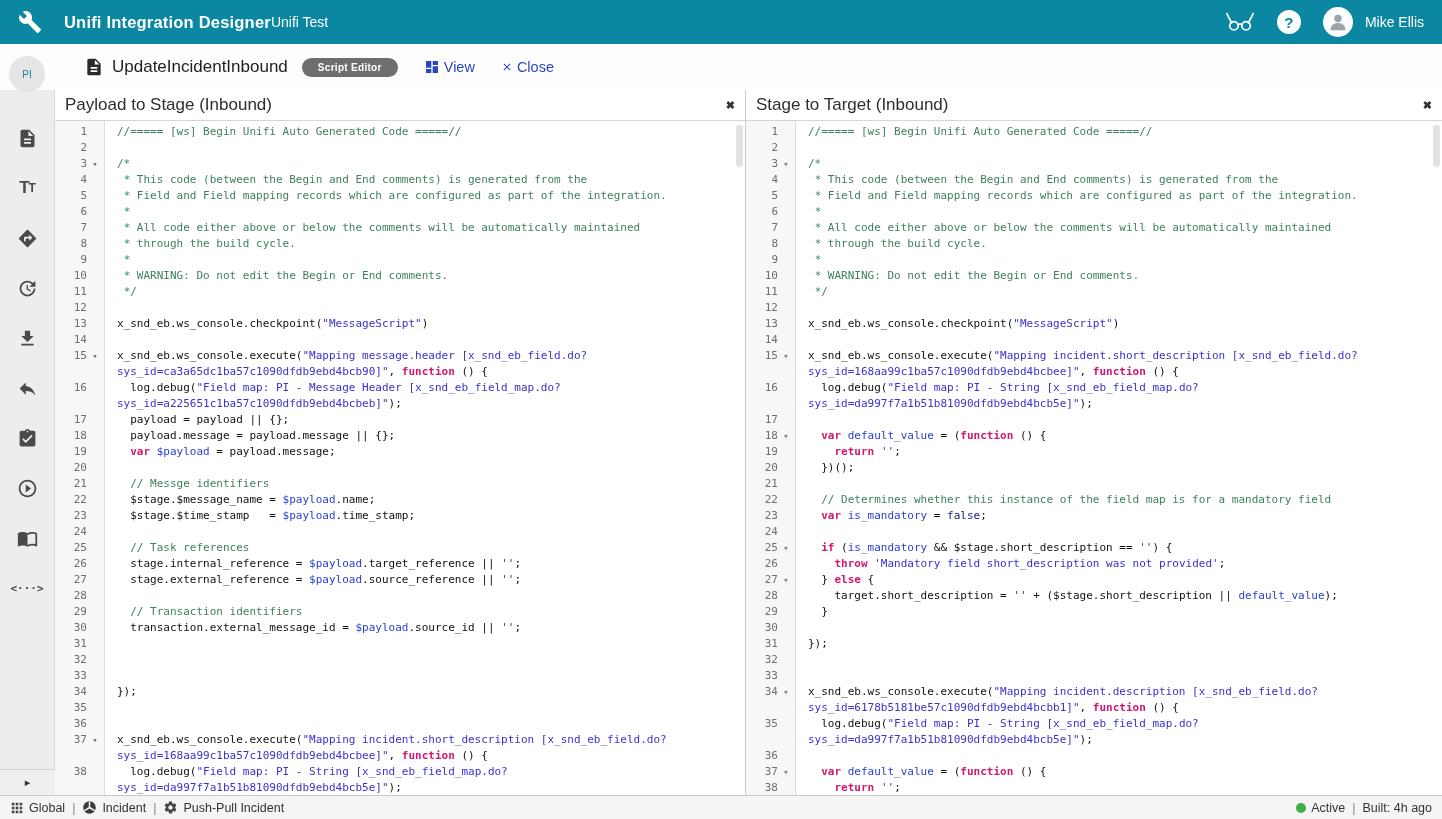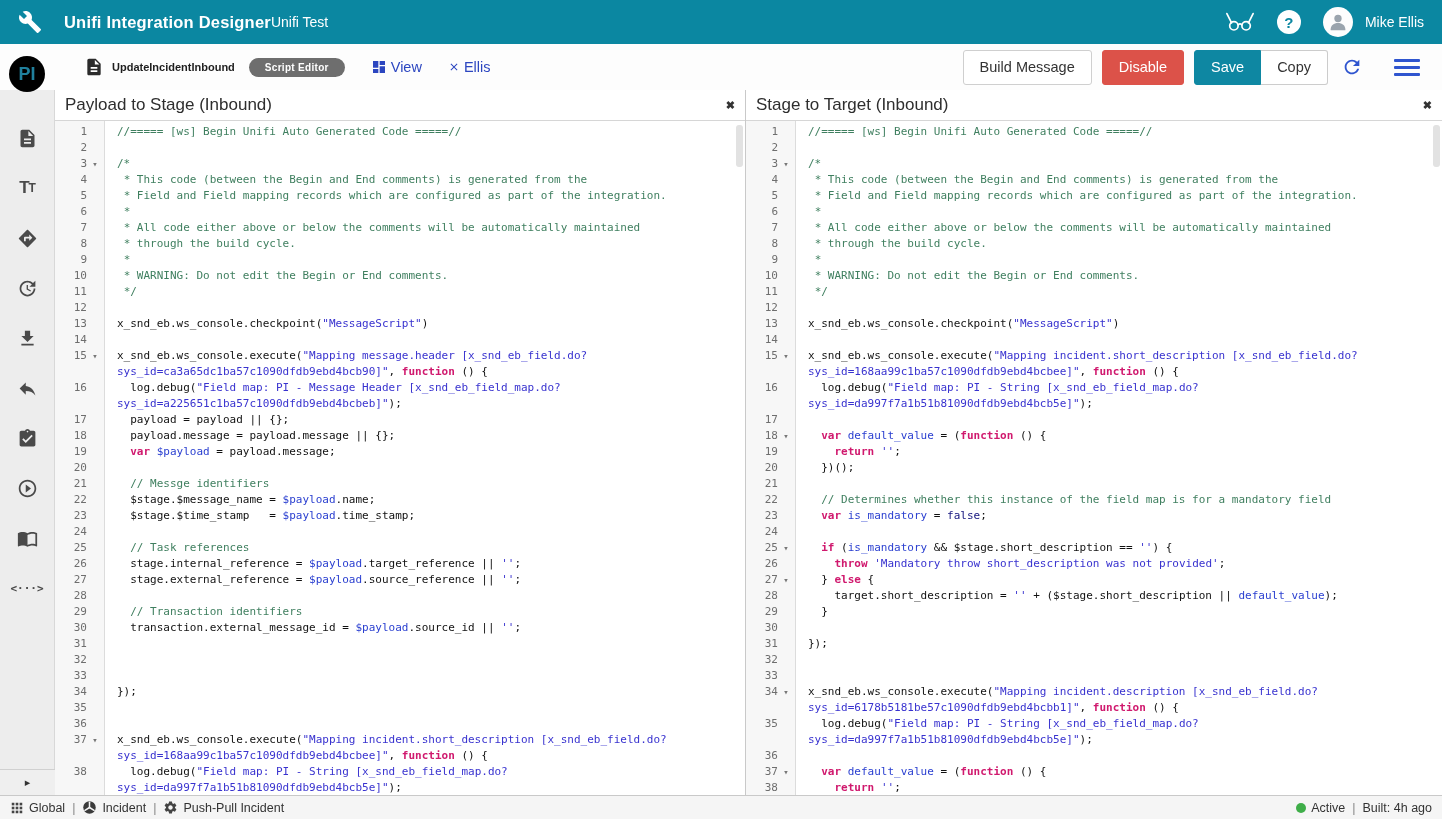--- a/index.html
+++ b/index.html
@@ -16,24 +16,24 @@
   .help-circle{width:24px;height:24px;border-radius:50%;background:#fff;color:#0b87a1;
     font-weight:bold;font-size:15px;display:flex;align-items:center;justify-content:center;}
   .user-avatar{width:30px;height:30px;border-radius:50%;background:#fdfdfd;display:flex;
     align-items:center;justify-content:center;overflow:hidden;}
   .user-name{font-size:14px;margin-left:-10px;}
 
   
   .toolbar{position:absolute;left:0;top:44px;width:1442px;height:46px;background:#fdfdfd;
     display:flex;align-items:center;}
   .pi-avatar{position:absolute;left:9px;top:12px;width:36px;height:36px;border-radius:50%;
-    background:#000000;color:#20809d;font-weight:bold;font-size:18px;display:flex;
+    background:#e5e5e5;color:#20809d;font-weight:normal;font-size:10px;display:flex;
     align-items:center;justify-content:center;z-index:5;}
   .doc-icon{margin-left:84px;width:20px;height:20px;}
-  .page-title{margin-left:8px;font-size:11px;color:#1e1e1e;font-weight:700;}
+  .page-title{margin-left:8px;font-size:17px;color:#1e1e1e;font-weight:400;}
   .badge{margin-left:14px;background:#6e6e6e;color:#fff;font-size:10px;font-weight:bold;
     padding:4px 16px;border-radius:10px;letter-spacing:.3px;}
   .tb-link{display:flex;align-items:center;gap:4px;color:#2c46c0;font-size:14.5px;cursor:pointer;}
   .tb-link.view{margin-left:26px;}
   .tb-link.close{margin-left:26px;}
   .toolbar .right{margin-left:auto;display:flex;align-items:center;margin-right:16px;gap:10px;}
   .btn{height:35px;display:flex;align-items:center;padding:0 16px;font-size:14.5px;
     border-radius:3px;cursor:pointer;white-space:nowrap;}
   .btn-plain{background:#fff;border:1px solid #cfcfcf;color:#333;}
   .btn-danger{background:#dc5249;color:#fff;border:1px solid #dc5249;}
@@ -135,40 +135,22 @@
   <span class="tb-link view">
     <svg width="16" height="16" viewBox="0 0 24 24" fill="#2c46c0">
       <path d="M3 13h8V3H3v10zm0 8h8v-6H3v6zm10 0h8V11h-8v10zm0-18v6h8V3h-8z"></path>
     </svg>
     <span>View</span>
   </span>
   <span class="tb-link close">
     <svg width="12" height="12" viewBox="0 0 24 24" fill="#2c46c0">
       <path d="M19 6.41 17.59 5 12 10.59 6.41 5 5 6.41 10.59 12 5 17.59 6.41 19 12 13.41 17.59 19 19 17.59 13.41 12z"></path>
     </svg>
-    <span>Ellis</span>
+    <span>Close</span>
   </span>
-  <div class="right">
-    <div class="btn btn-plain">Build Message</div>
-    <div class="btn btn-danger">Disable</div>
-    <div class="btn-group">
-      <div class="btn btn-save">Save</div>
-      <div class="btn btn-copy">Copy</div>
-    </div>
-    <div class="icon-btn">
-      <svg width="22" height="22" viewBox="0 0 24 24" fill="#2f55cf">
-        <path d="M17.65 6.35C16.2 4.9 14.21 4 12 4c-4.42 0-7.99 3.58-7.99 8s3.57 8 7.99 8c3.73 0 6.84-2.55 7.73-6h-2.08c-.82 2.33-3.04 4-5.65 4-3.31 0-6-2.69-6-6s2.69-6 6-6c1.66 0 3.14.69 4.22 1.78L13 11h7V4l-2.35 2.35z"></path>
-      </svg>
-    </div>
-    <div class="hamburger">
-      <span></span>
-        <span></span>
-        <span></span>
-    </div>
-  </div>
 </div>
 
 <div class="sidebar">
   <div class="side-icon">
     <svg viewBox="0 0 24 24">
         <path d="M14 2H6c-1.1 0-2 .9-2 2v16c0 1.1.9 2 2 2h12c1.1 0 2-.9 2-2V8l-6-6zm2 16H8v-2h8v2zm0-4H8v-2h8v2zm-3-5V3.5L18.5 9H13z"></path>
       </svg>
   </div>
   <div class="side-icon tt-icon">T<span class="small">T</span></div>
   <div class="side-icon">
@@ -674,21 +656,21 @@
               <span class="cm-ln">25</span>
               <span class="cm-fold">▾</span>
             </div>
             <div class="cm-code"><span class="tok-p">  </span><span class="tok-k">if</span><span class="tok-p"> (</span><span class="tok-v">is_mandatory</span><span class="tok-p"> &amp;&amp; $stage.short_description == </span><span class="tok-s">''</span><span class="tok-p">) {</span></div>
           </div>
           <div class="cm-row">
             <div class="cm-gutter">
               <span class="cm-ln">26</span>
               <span class="cm-fold"></span>
             </div>
-            <div class="cm-code"><span class="tok-p">    </span><span class="tok-k">throw</span><span class="tok-p"> </span><span class="tok-s">'Mandatory throw short_description was not provided'</span><span class="tok-p">;</span></div>
+            <div class="cm-code"><span class="tok-p">    </span><span class="tok-k">throw</span><span class="tok-p"> </span><span class="tok-s">'Mandatory field short_description was not provided'</span><span class="tok-p">;</span></div>
           </div>
           <div class="cm-row">
             <div class="cm-gutter">
               <span class="cm-ln">27</span>
               <span class="cm-fold">▾</span>
             </div>
             <div class="cm-code"><span class="tok-p">  } </span><span class="tok-k">else</span><span class="tok-p"> {</span></div>
           </div>
           <div class="cm-row">
             <div class="cm-gutter">

